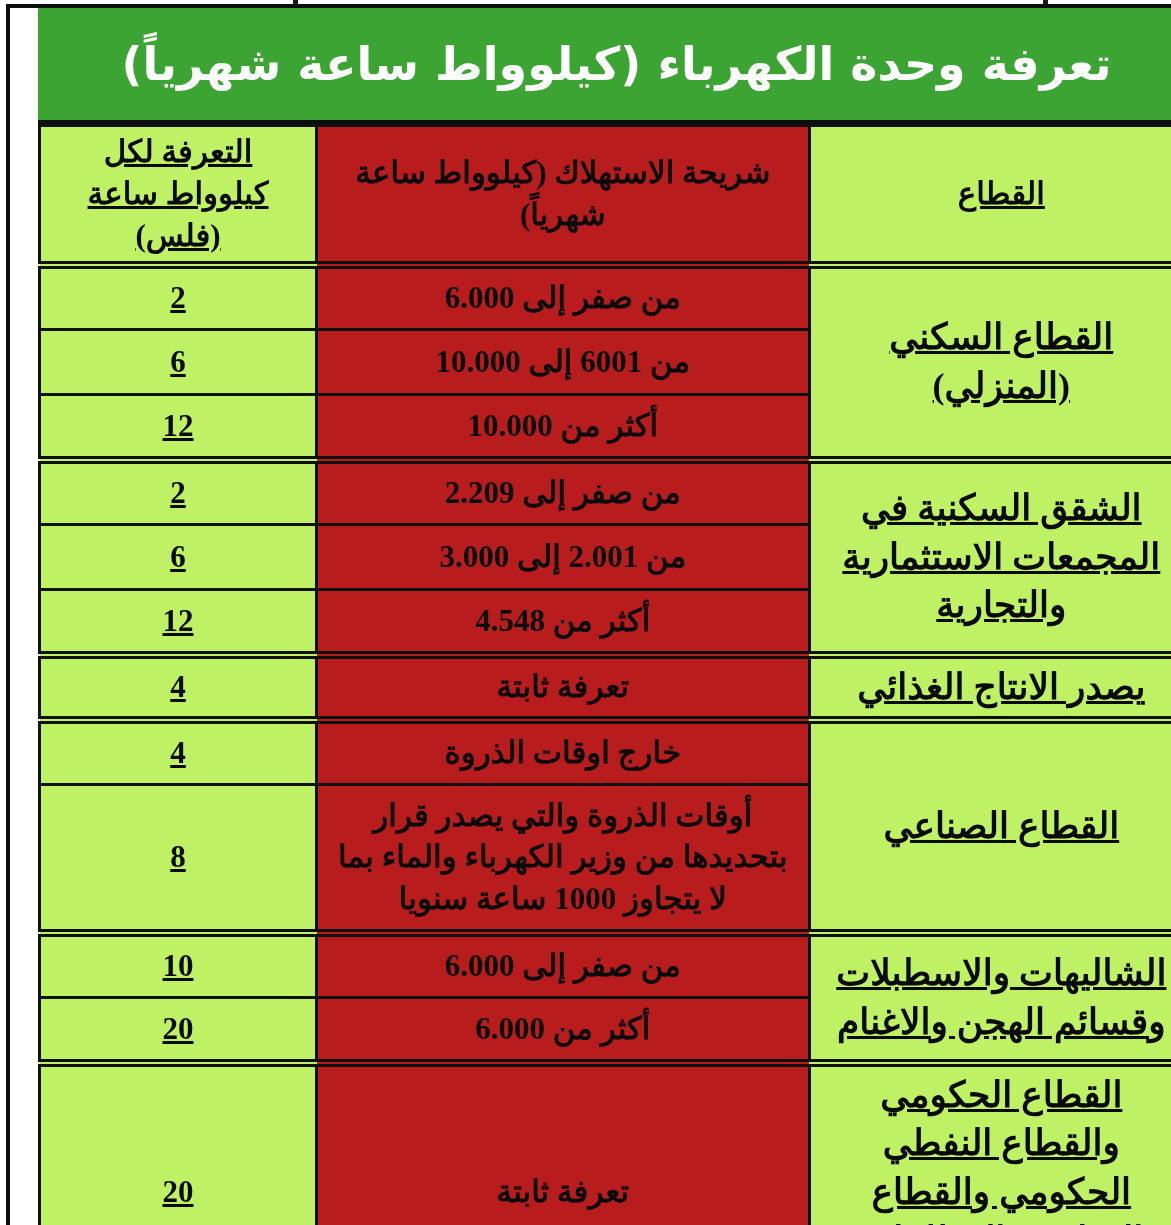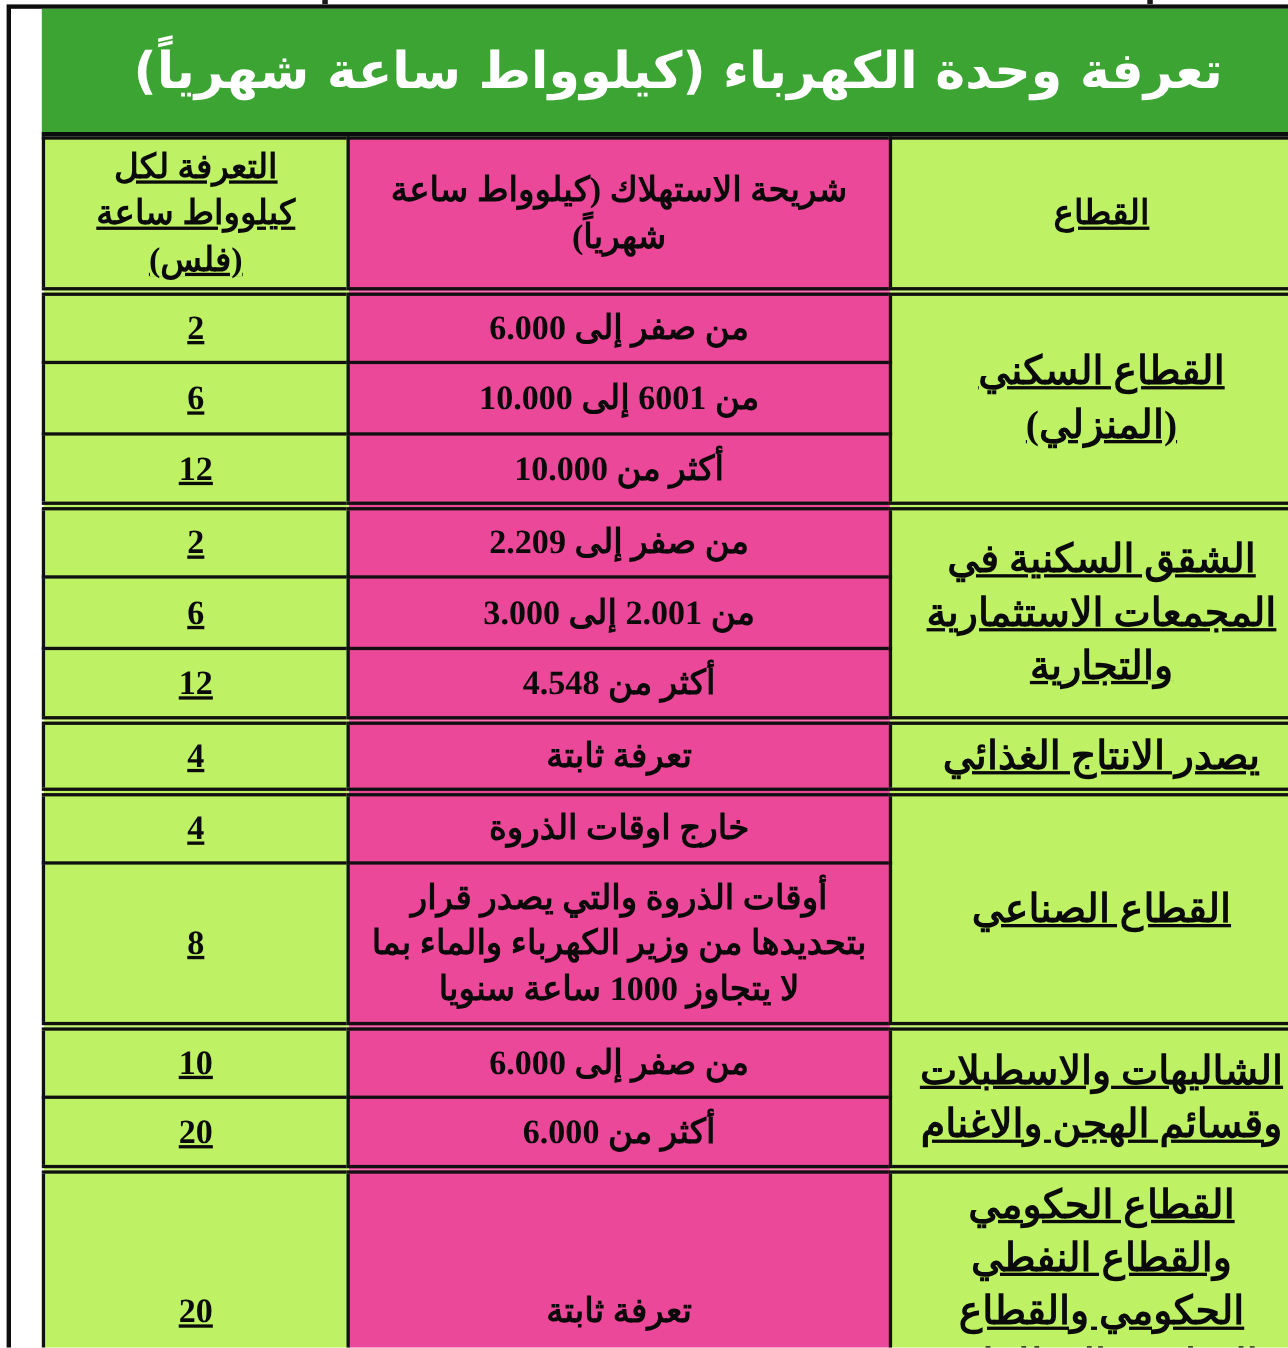--- a/index.html
+++ b/index.html
@@ -39,21 +39,21 @@
     padding:4px 14px;
     line-height:1.35;
   }
   col.c-sector{width:376px;}
   col.c-bracket{width:482px;}
   col.c-tariff{width:271px;}
 
   th{font-size:31px;}
   td{font-size:31px;}
 
-  .bg-gray{background:#ec4899;}
+  .bg-gray{background:#b91c1c;}
   .bg-white{background:#bef264;text-decoration:underline;}
 
   tr.h-header{height:116px;}
   tr.h-std{height:65px;}
   tr.h-peak{height:148px;}
   tr.h-last{height:146px;margin-top:14px;}
 
   tr.group-start td{border-top:8px double #101010;}
   tr.header-row th{border-bottom:4px solid #101010;}
 

